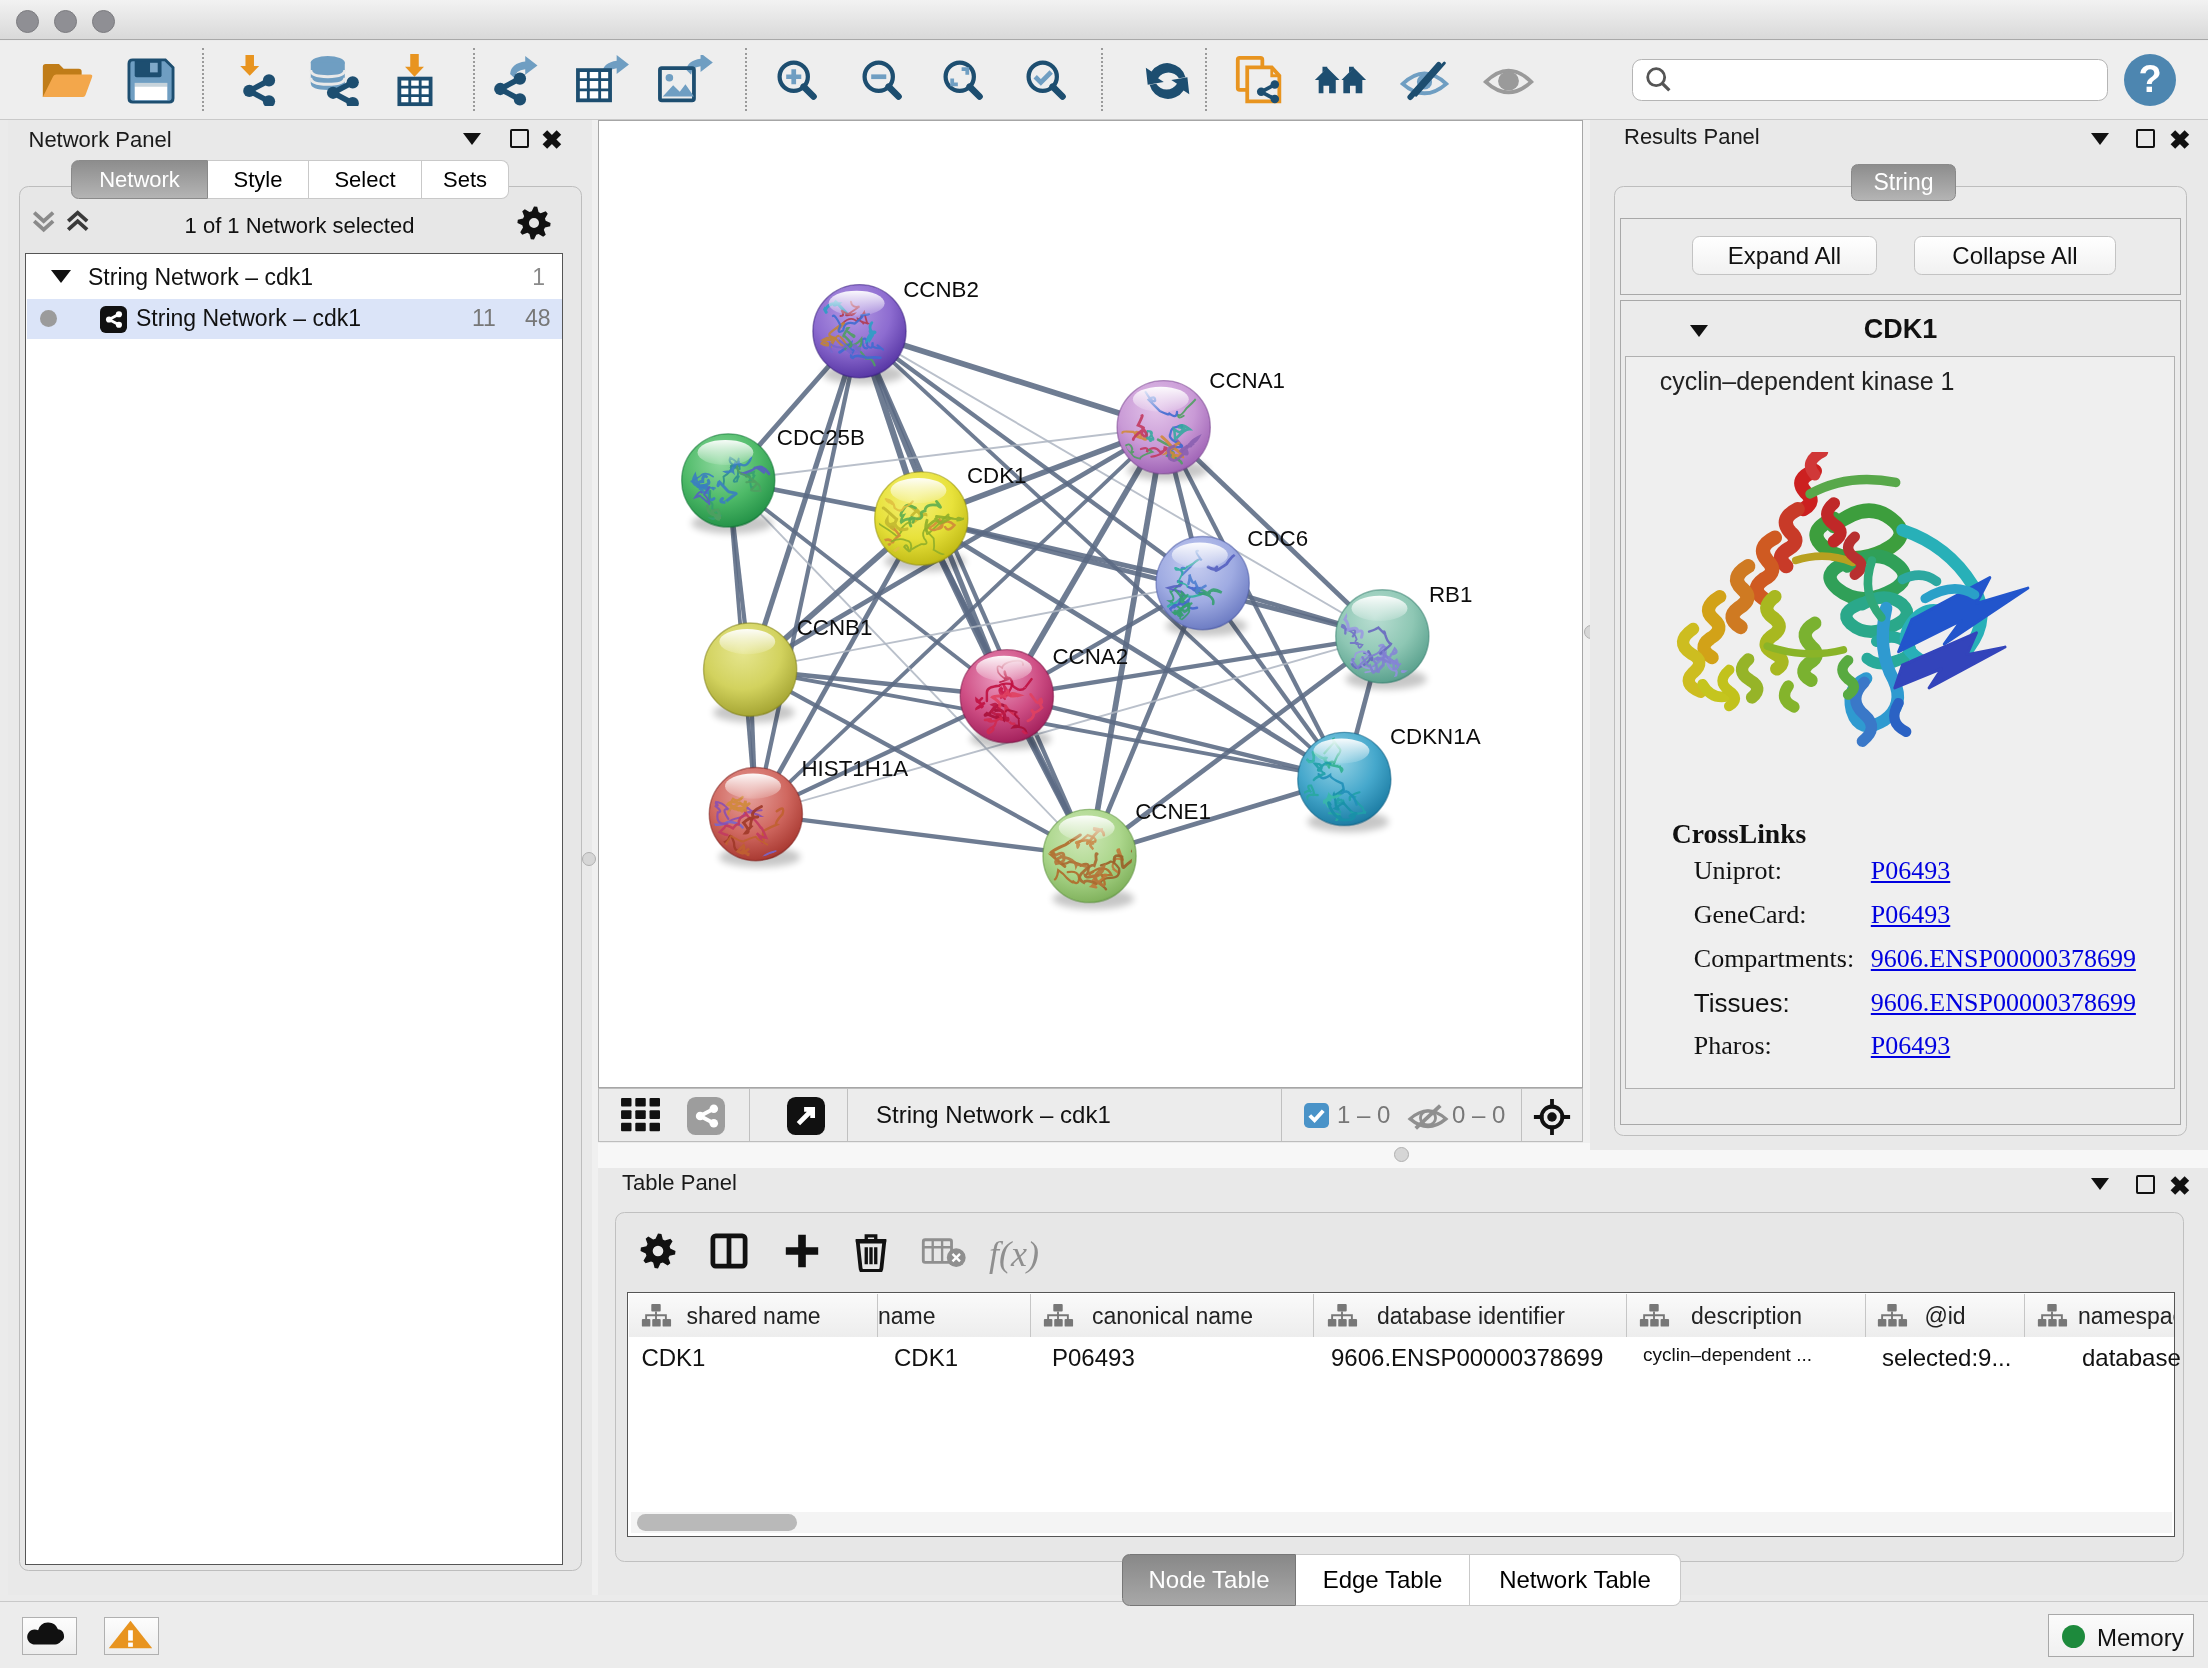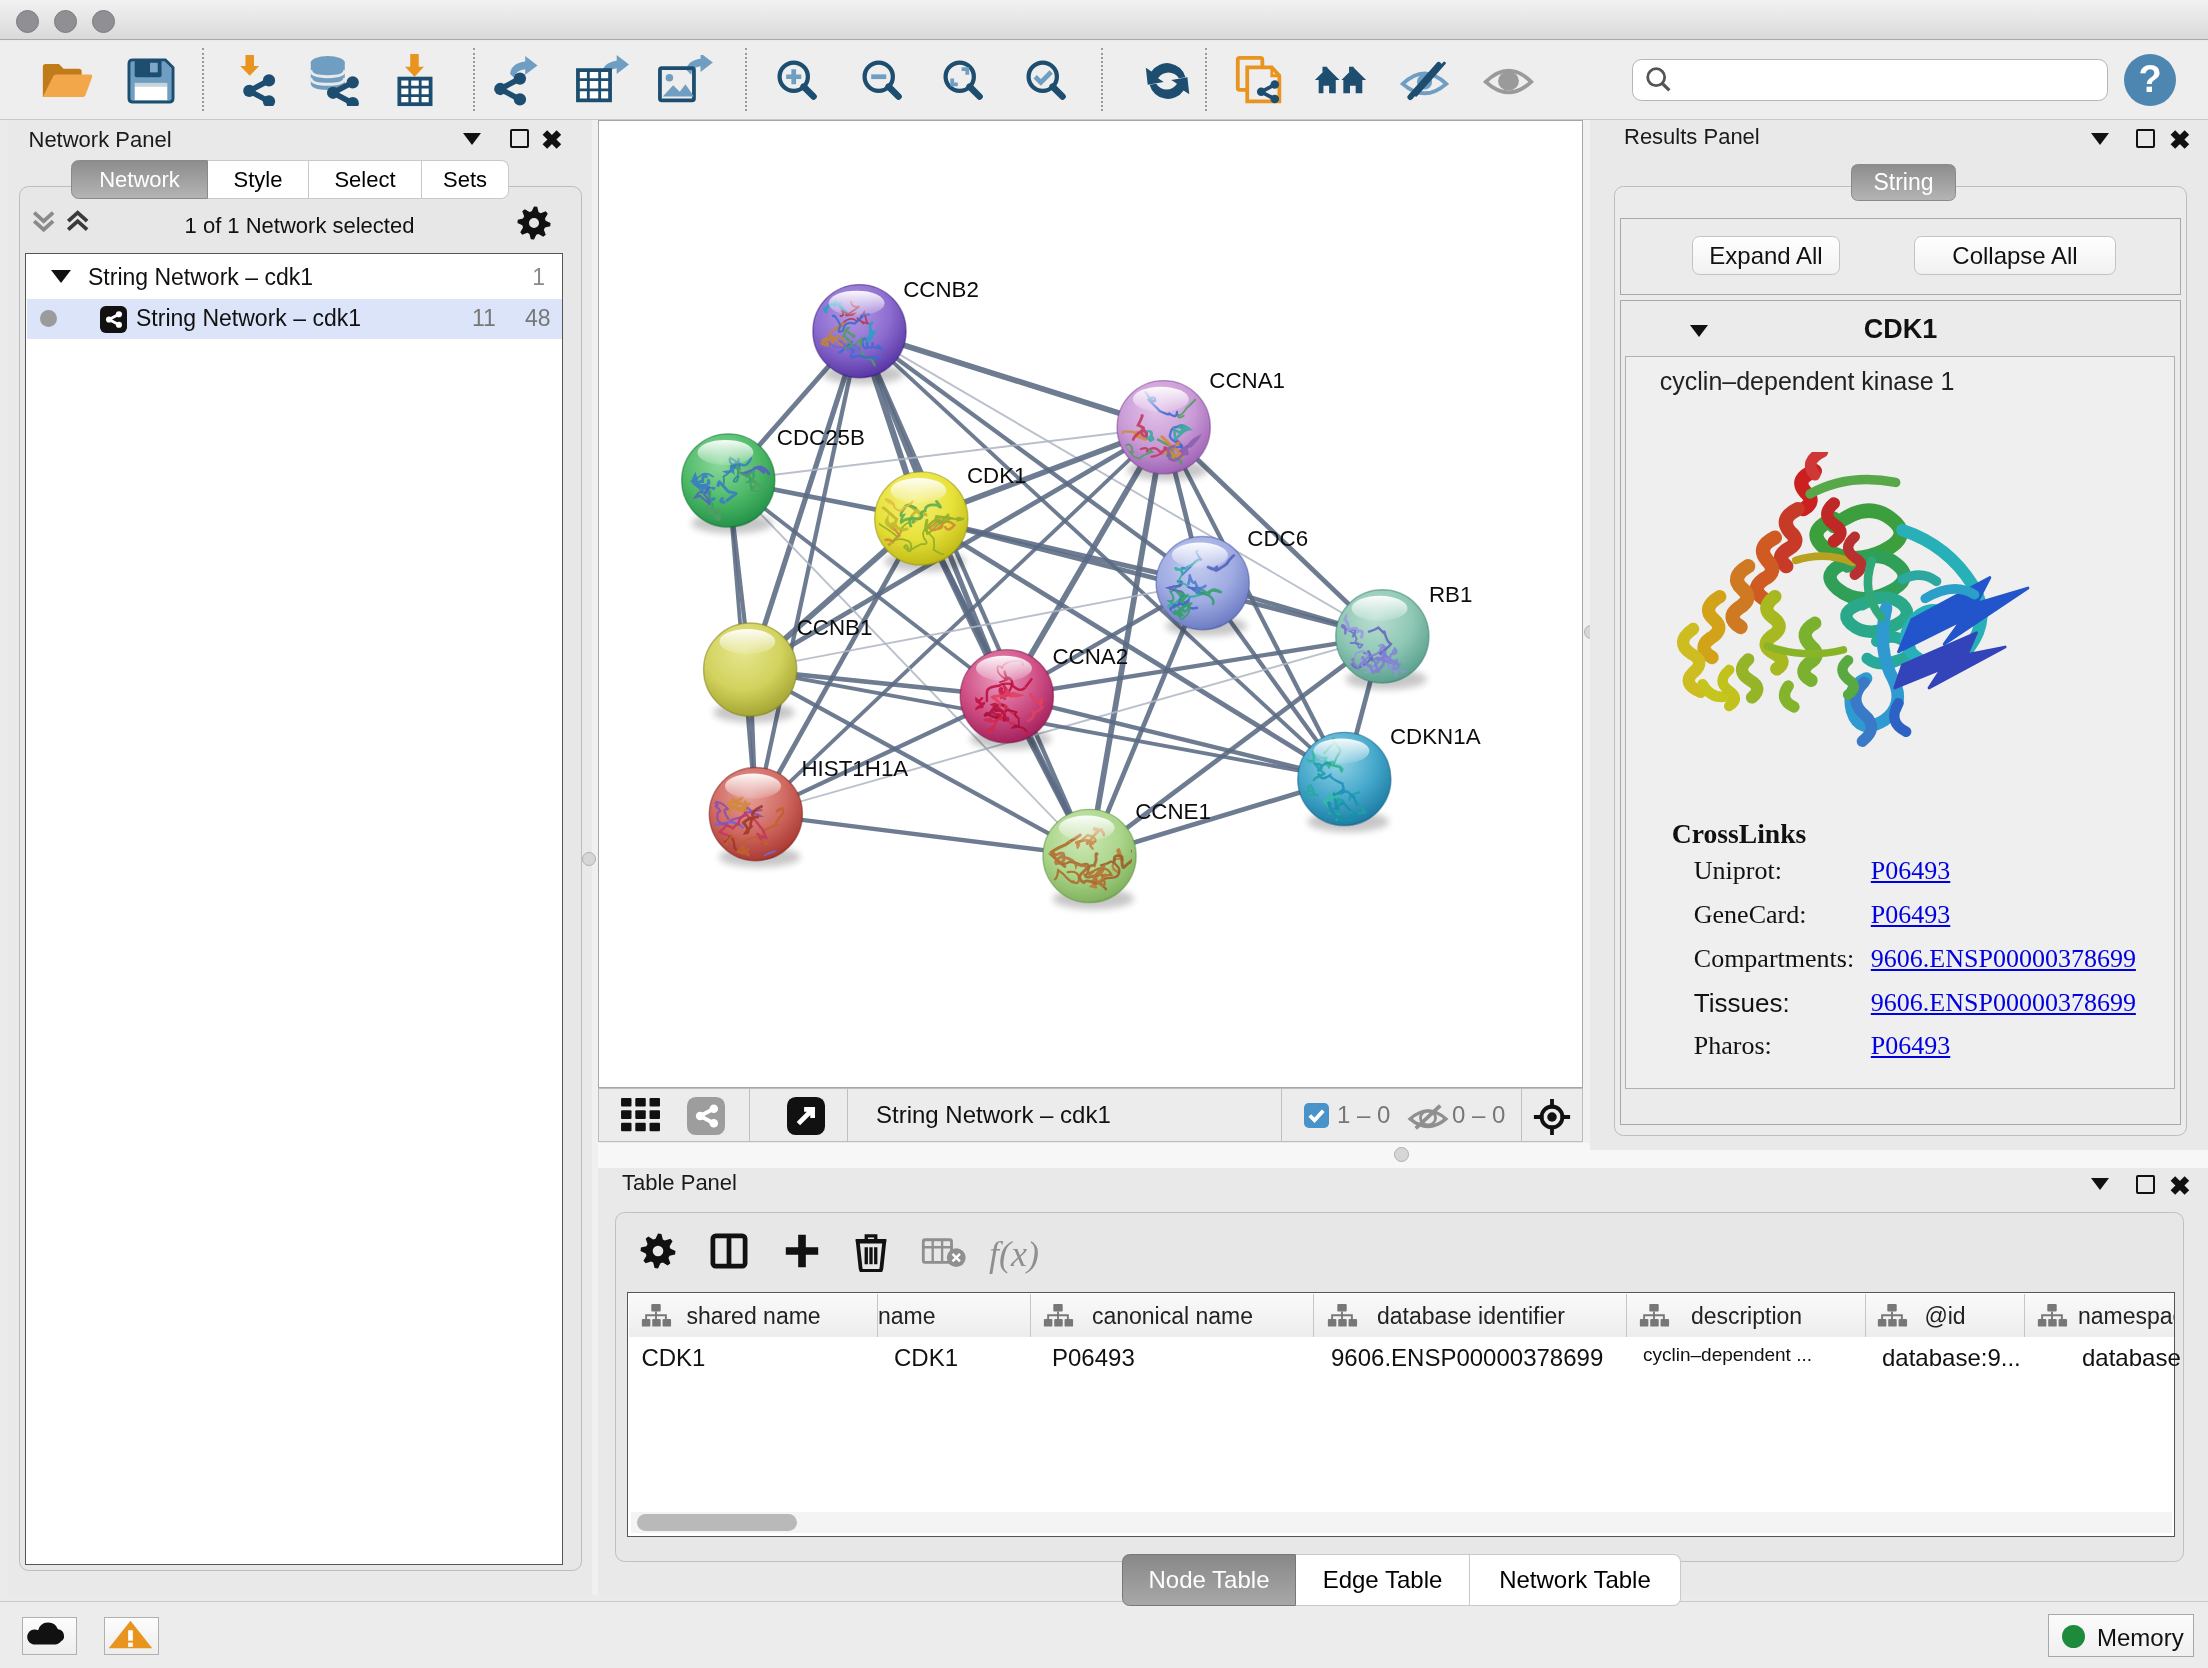--- a/index.html
+++ b/index.html
@@ -647,21 +647,21 @@
 <div class="abs" style="left:598px;top:1143px;width:1610px;height:25px;background:#f7f7f7"></div>
 <div class="abs" style="left:1394px;top:1147px;width:15px;height:15px;border-radius:50%;background:#d6d6d6;border:1px solid #b0b0b0"></div>
 <div class="abs" style="left:1590px;top:120px;width:618px;height:1030px;background:#e9e9e9"></div>
 <div class="abs ptitle" style="left:1624px;top:124px">Results Panel</div>
 <div class="abs tri" style="left:2091px;top:133px"></div>
 <div class="abs sq" style="left:2136px;top:129px"></div>
 <div class="abs xx" style="left:2169px;top:131px">✖</div>
 <div class="abs" style="left:1614px;top:186px;width:573px;height:950px;background:#ebebeb;border:1px solid #bdbdbd;border-radius:9.5px"></div>
 <div class="abs graybtn" style="left:1851px;top:164px;width:105px;height:37px;font-size:23px;display:flex;align-items:center;justify-content:center;border:1px solid #8a8a8a;z-index:3">String</div>
 <div class="abs" style="left:1620px;top:218px;width:561px;height:77px;border:1.9px solid #a8a8a8;background:#ebebeb">
-<div class="whitebtn" style="position:absolute;left:71px;top:17px;width:148px;height:39px;font-size:24px;display:flex;align-items:center;justify-content:center">Expand All</div>
+<div class="whitebtn" style="position:absolute;left:71px;top:17px;width:185px;height:39px;font-size:24px;display:flex;align-items:center;justify-content:center">Expand All</div>
 <div class="whitebtn" style="position:absolute;left:293px;top:17px;width:202px;height:39px;font-size:24px;display:flex;align-items:center;justify-content:center">Collapse All</div>
 </div>
 <div class="abs" style="left:1620px;top:300px;width:561px;height:825px;border:1.9px solid #a8a8a8;background:#ebebeb">
 <div class="tri" style="position:absolute;left:69px;top:24px"></div>
 <div style="position:absolute;left:0;top:13.3px;width:100%;text-align:center;font-size:27px;font-weight:bold;color:#111">CDK1</div>
 <div style="position:absolute;left:3.8px;top:55px;width:550px;height:733px;background:#efefef;border:1px solid #b0b0b0">
 <div style="position:absolute;left:34px;top:9.5px;font-size:25px;color:#222">cyclin–dependent kinase 1</div>
 <svg width="438" height="352" viewBox="0 0 460 370" style="position:absolute;left:25px;top:95px">
 <g fill="none" stroke-linecap="round" transform="translate(2 -6)">
 <path d="M170 26 q-22 8 -10 22 q12 10 -2 18" stroke="#cc2020" stroke-width="15"></path>
@@ -829,21 +829,21 @@
         </svg></div>
       <div style="position:absolute;left:53px;top:8.6px;width:190px;font-size:23px;color:#222;white-space:nowrap">namespace</div>
     </div>
   </div>
 <div class="abs" style="left:629px;top:1337px;width:1545px;height:42px;background:#fff">
     <div style="position:absolute;left:12.4px;top:6.7px;font-size:24px;color:#111">CDK1</div>
     <div style="position:absolute;left:265px;top:6.7px;font-size:24px;color:#111">CDK1</div>
     <div style="position:absolute;left:423px;top:6.7px;font-size:24px;color:#111">P06493</div>
     <div style="position:absolute;left:702px;top:6.7px;font-size:24px;color:#111">9606.ENSP00000378699</div>
     <div style="position:absolute;left:1014px;top:6.7px;font-size:19px;color:#111">cyclin–dependent ...</div>
-    <div style="position:absolute;left:1253px;top:6.7px;font-size:24px;color:#111">database:9...</div>
+    <div style="position:absolute;left:1253px;top:6.7px;font-size:24px;color:#111">selected:9...</div>
     <div style="position:absolute;left:1453px;top:6.7px;font-size:24px;color:#111">database</div>
   </div>
 <div class="abs" style="left:631px;top:1512px;width:1541px;height:21px;background:#f4f4f4"></div>
 <div class="abs" style="left:637px;top:1514px;width:160px;height:17px;background:#b9b9b9;border-radius:8.6px"></div>
 <div class="abs" style="left:1122px;top:1554px;height:52px;display:flex;font-size:24px;z-index:3">
 <div style="width:174px;background:linear-gradient(#888888,#a8a8a8);color:#fff;border-radius:7.6px 0 0 7.6px;display:flex;align-items:center;justify-content:center;border:1px solid #777">Node Table</div>
 <div style="width:174px;background:#fff;display:flex;align-items:center;justify-content:center;border:1px solid #c9c9c9;border-left:none">Edge Table</div>
 <div style="width:211px;background:#fff;border-radius:0 7.6px 7.6px 0;display:flex;align-items:center;justify-content:center;border:1px solid #c9c9c9;border-left:none">Network Table</div>
 </div>
 <div class="abs" style="left:0;top:1601px;width:2208px;height:68px;background:#ececec;border-top:1.9px solid #c9c9c9"></div>

